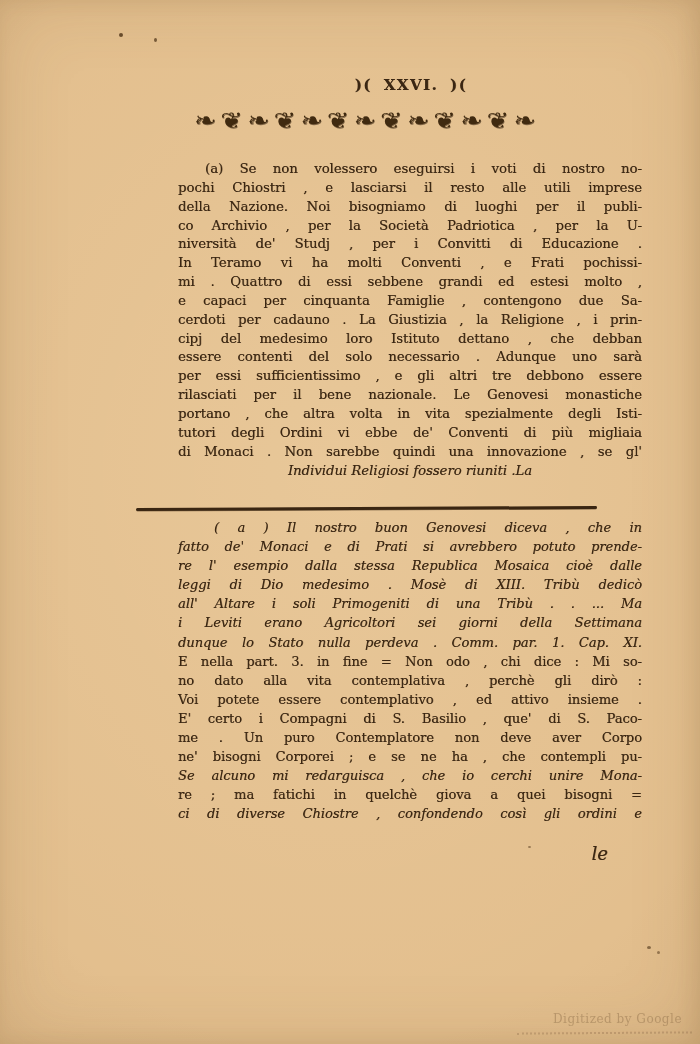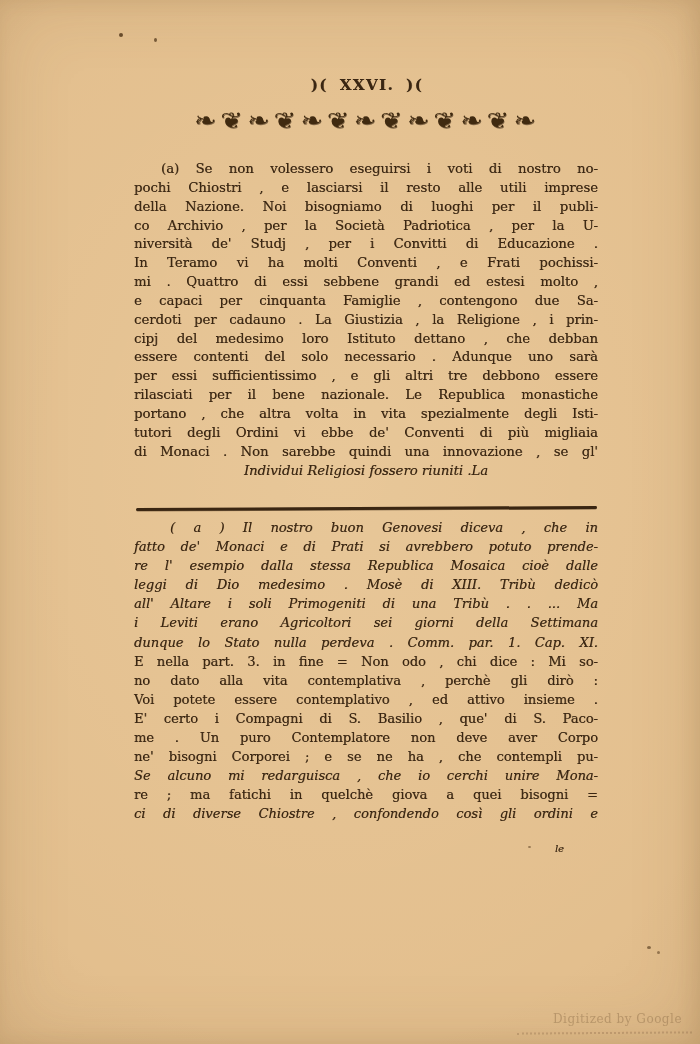--- a/index.html
+++ b/index.html
@@ -6,21 +6,21 @@
   body{
     width:700px;height:1044px;position:relative;overflow:hidden;
     background:#e3bf8e;
     font-family:"DejaVu Serif","Liberation Serif",serif;
   }
   .page{
     position:absolute;inset:0;
     background:radial-gradient(ellipse 120% 100% at 48% 45%, rgba(255,236,200,0.18) 0%, rgba(0,0,0,0) 55%, rgba(120,78,35,0.14) 100%);
     box-shadow:inset 0 0 70px rgba(122,82,40,0.18), inset -6px 0 18px rgba(110,70,30,0.12);
   }
-  .ink{color:#3a2612;text-shadow:0.4px 0.4px 0.6px rgba(58,38,18,0.55);}
+  .ink{color:#3a2612;text-shadow:0.4px 0.4px 0.6px rgba(58,38,18,0.55);margin-left:44px;}
   .header{
     position:absolute;top:76px;left:135px;width:464px;
     text-align:center;font-size:15px;font-weight:bold;
     letter-spacing:1.5px;word-spacing:5px;
   }
   .ornament{
     position:absolute;top:103px;left:135px;width:464px;
     text-align:center;font-family:"DejaVu Sans",sans-serif;
     font-size:27px;letter-spacing:4px;line-height:36px;
     transform:scaleY(0.82);color:#402a10;
@@ -38,21 +38,21 @@
   .tline.ind{text-indent:27px;}
   .fn .tline.ind{text-indent:36px;}
   .tline.cw-line{display:flex;justify-content:center;text-align:left;text-align-last:auto;font-style:italic;}
   .rule{
     position:absolute;left:136px;top:507px;width:461px;height:3px;
     background:#3a2612;border-radius:2px;transform:rotate(-0.25deg);
     box-shadow:0 0.5px 0.5px rgba(58,38,18,0.5);
   }
   .fn-catchword{
     position:absolute;left:134px;top:843px;width:430px;
-    text-align:right;font-style:italic;font-size:10px;
+    text-align:right;font-style:italic;font-size:18px;
   }
   .watermark{
     position:absolute;right:18px;bottom:18px;
     font-size:12px;letter-spacing:0.5px;
     color:rgba(133,102,66,0.42);
     text-shadow:none;filter:blur(0.4px);
   }
   .wm-line{
     position:absolute;right:8px;bottom:10px;width:175px;height:0;
     border-bottom:2px dotted rgba(110,80,50,0.25);
@@ -80,21 +80,21 @@
       <div class="tline">della Nazione. Noi bisogniamo di luoghi per il publi-</div>
       <div class="tline">co Archivio , per la Società Padriotica , per la U-</div>
       <div class="tline">niversità de' Studj , per i Convitti di Educazione .</div>
       <div class="tline">In Teramo vi ha molti Conventi , e Frati pochissi-</div>
       <div class="tline">mi . Quattro di essi sebbene grandi ed estesi molto ,</div>
       <div class="tline">e capaci per cinquanta Famiglie , contengono due Sa-</div>
       <div class="tline">cerdoti per cadauno . La Giustizia , la Religione , i prin-</div>
       <div class="tline">cipj del medesimo loro Istituto dettano , che debban</div>
       <div class="tline">essere contenti del solo necessario . Adunque uno sarà</div>
       <div class="tline">per essi sufficientissimo , e gli altri tre debbono essere</div>
-      <div class="tline">rilasciati per il bene nazionale. Le Republica monastiche</div>
+      <div class="tline">rilasciati per il bene nazionale. Le Genovesi monastiche</div>
       <div class="tline">portano , che altra volta in vita spezialmente degli Isti-</div>
       <div class="tline">tutori degli Ordini vi ebbe de' Conventi di più migliaia</div>
       <div class="tline">di Monaci . Non sarebbe quindi una innovazione , se gl'</div>
       <div class="tline cw-line">
         <span>Individui Religiosi fossero riuniti .</span>
         <span>La</span>
       </div>
     </div>
 
   <div class="rule"></div>

